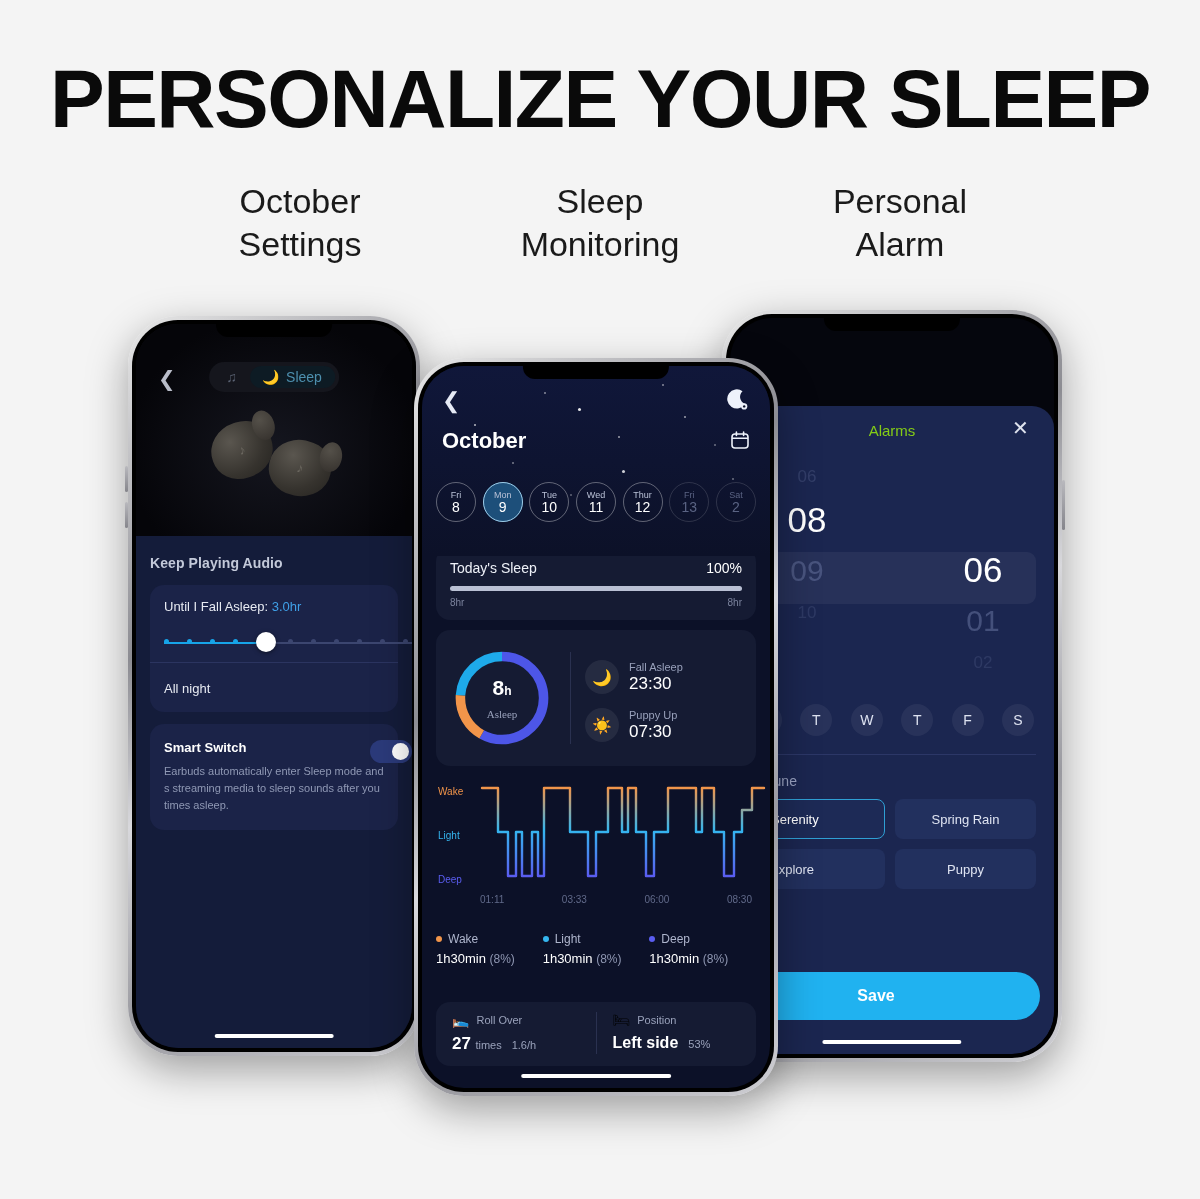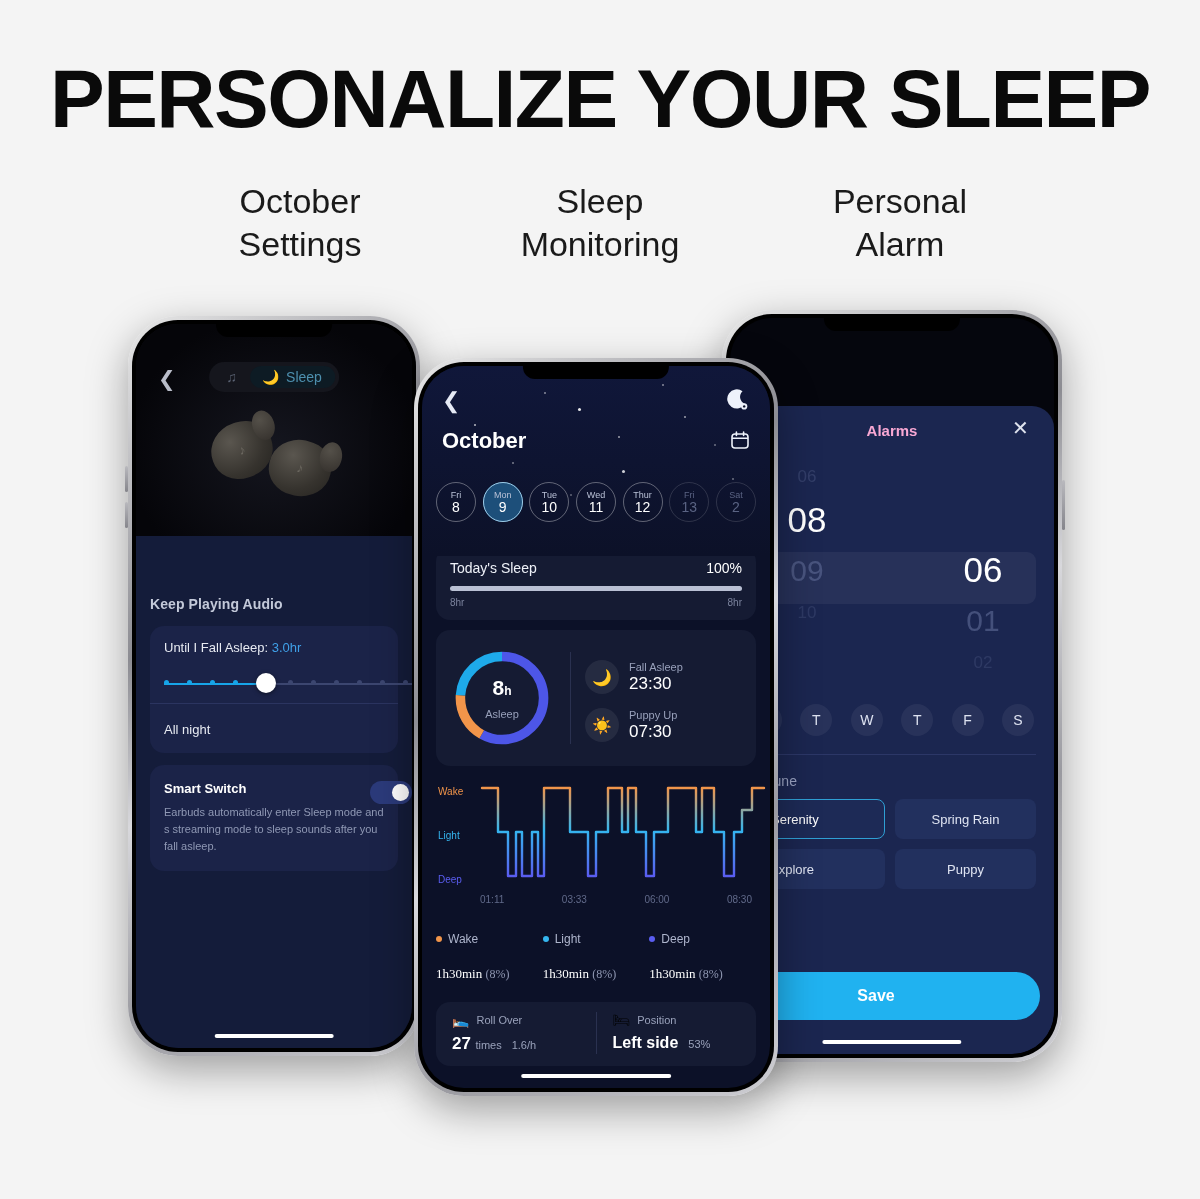--- a/index.html
+++ b/index.html
@@ -111,21 +111,21 @@
     position:absolute; left:50%; top:50%; transform:translate(-50%,-50%);
     font-size:13px; color:#6c6860; font-weight:bold;
   }
 
   .lp-body{
     background:#141c3a; height:528px; width:100%;
     padding:0 14px; position:relative;
   }
   .lp-sectitle{
     color:#c3c9d9; font-size:14px; font-weight:bold;
-    padding:60px 0 14px 0; letter-spacing:.1px;
+    padding:19px 0 14px 0; letter-spacing:.1px;
   }
   .lp-card{
     background:#1b2348; border-radius:14px;
     padding:14px 14px 16px 14px; margin-bottom:12px;
   }
   .lp-row1{ color:#e7eaf2; font-size:13px; }
   .lp-row1 .val{ color:#3fa0e8; }
   .slider{ position:relative; height:22px; margin:18px 0 8px 0; }
   .slider .track{
     position:absolute; top:10px; left:0; right:-28px; height:2px; background:#3c4670;
@@ -164,21 +164,21 @@
   #phone-right{ left:722px; top:310px; width:340px; height:752px; z-index:1; }
   #phone-right .screen{ background:#05060d; }
   .rp-sheet{
     position:absolute; left:0; right:0; top:88px; bottom:0;
     background:#1b2650; border-radius:22px 22px 42px 42px;
     overflow:hidden;
   }
   .rp-head{ position:relative; height:54px; }
   .rp-title{
     position:absolute; left:0; right:0; top:16px; text-align:center;
-    color:#f9a8d4; font-size:15px;font-weight:bold;
+    color:#84cc16; font-size:15px;
   }
   .rp-close{
     position:absolute; right:22px; top:12px;
     width:20px; height:20px; color:#dfe3ee; font-size:20px; line-height:20px;
   }
   .picker{ position:relative; height:230px; }
   .picker .sel-band{
     position:absolute; left:18px; right:18px; top:92px; height:52px;
     background:rgba(255,255,255,.055); border-radius:9px;
   }
@@ -278,21 +278,21 @@
     background:#151b33; border-radius:14px; margin:10px 14px 0 14px;
     padding:16px 14px; display:flex; align-items:center;
   }
   .donut{ position:relative; width:104px; height:104px; flex:0 0 104px; }
   .donut .ctr{
     position:absolute; inset:0; display:flex; flex-direction:column;
     align-items:center; justify-content:center;
   }
   .donut .ctr .big{ color:#fff; font-size:21px; font-weight:bold; }
   .donut .ctr .big sub{ font-size:12px; vertical-align:baseline; }
-  .donut .ctr .sub{ color:#98a0ba; font-size:11px; margin-top:8px; }
+  .donut .ctr .sub{ color:#98a0ba; font-size:11px; margin-top:8px;font-family:Liberation Serif, serif; }
   .vsep{ width:1px; align-self:stretch; background:#2a3150; margin:6px 14px 6px 16px; }
   .times{ flex:1; }
   .trow{ display:flex; align-items:center; gap:10px; margin:6px 0 14px 0; }
   .trow:last-child{ margin-bottom:0; }
   .ticon{
     width:34px; height:34px; border-radius:50%;
     background:rgba(255,255,255,.07);
     display:flex; align-items:center; justify-content:center; font-size:16px;
   }
   .tlab{ color:#98a0ba; font-size:11px; line-height:14px; }
@@ -306,21 +306,21 @@
   .hypno-svg{ position:absolute; left:42px; top:6px; }
   .xlabs{ position:absolute; left:44px; right:4px; top:118px; display:flex; justify-content:space-between; }
   .xlabs span{ color:#5d6party; }
   .xlabs span{ color:#616a8a; font-size:10px; }
 
   .legend{ display:flex; margin:6px 14px 0 14px; }
   .lg{ flex:1; }
   .lg .top{ display:flex; align-items:center; gap:6px; }
   .lg .bullet{ width:6px; height:6px; border-radius:50%; }
   .lg .name{ font-size:12px; color:#aeb5cc; }
-  .lg .val{ color:#fff; font-size:13px; margin-top:20px;font-family:Liberation Serif, serif; }
+  .lg .val{ color:#fff; font-size:13px; margin-top:5px; }
   .lg .val .pct{ color:#8f97b2; font-size:12px; }
 
   .cp-bottom{
     position:absolute; left:14px; right:14px; bottom:22px;
     background:#151b33; border-radius:14px; padding:10px 0 12px 0;
     display:flex;
   }
   .bq{ flex:1; padding:0 16px; }
   .bq + .bq{ border-left:1px solid #2a3150; }
   .bq .hd{ display:flex; align-items:center; gap:7px; }
@@ -411,21 +411,21 @@
 
           <div class="lp-divider"></div>
           <div class="lp-allnight">All night</div>
         </div>
 
         <div class="lp-card2">
           <div class="lp-smart">Smart Switch</div>
           <div class="lp-toggle">
               <div class="knob"></div>
             </div>
-          <div class="lp-desc">Earbuds automatically enter Sleep mode and s streaming mode to sleep sounds after you fall asleep.</div>
+          <div class="lp-desc">Earbuds automatically enter Sleep mode and s streaming media to sleep sounds after you times asleep.</div>
         </div>
       </div>
 
       <div class="homebar"></div>
     </div>
   </div>
 </div>
 
 <div class="phone" id="phone-right">
   <div class="btn-side" style="right:-3px;top:170px;width:3px;height:50px;"></div>

